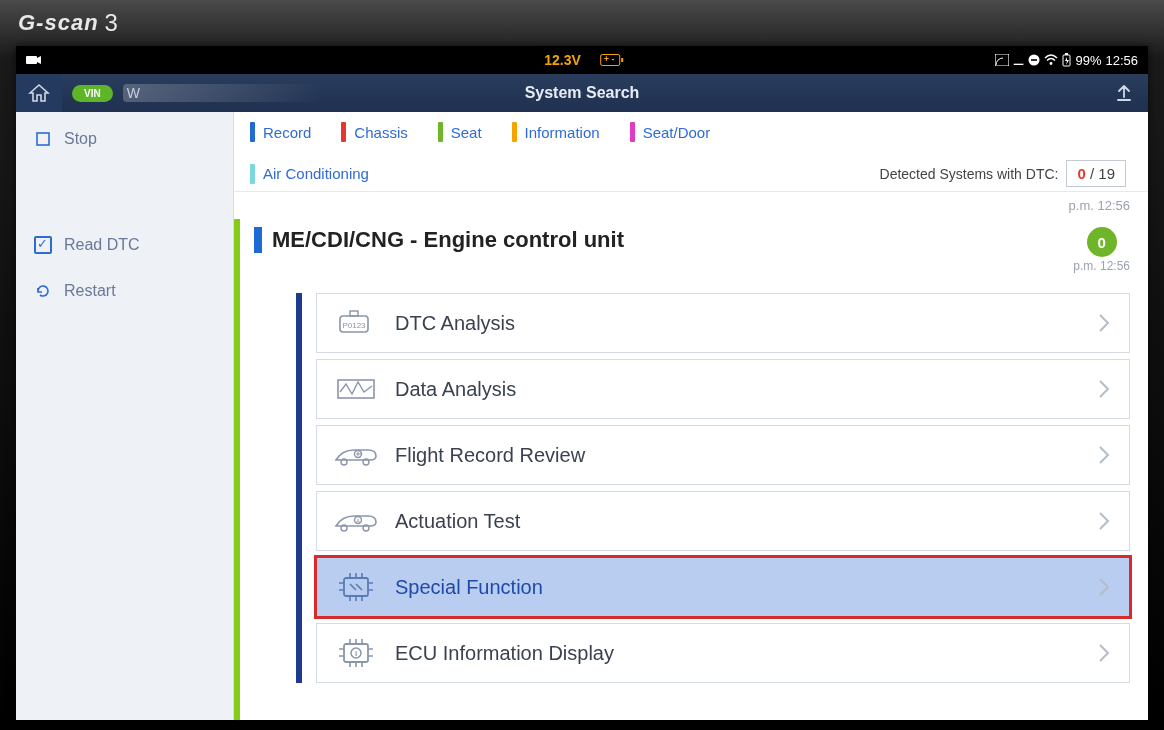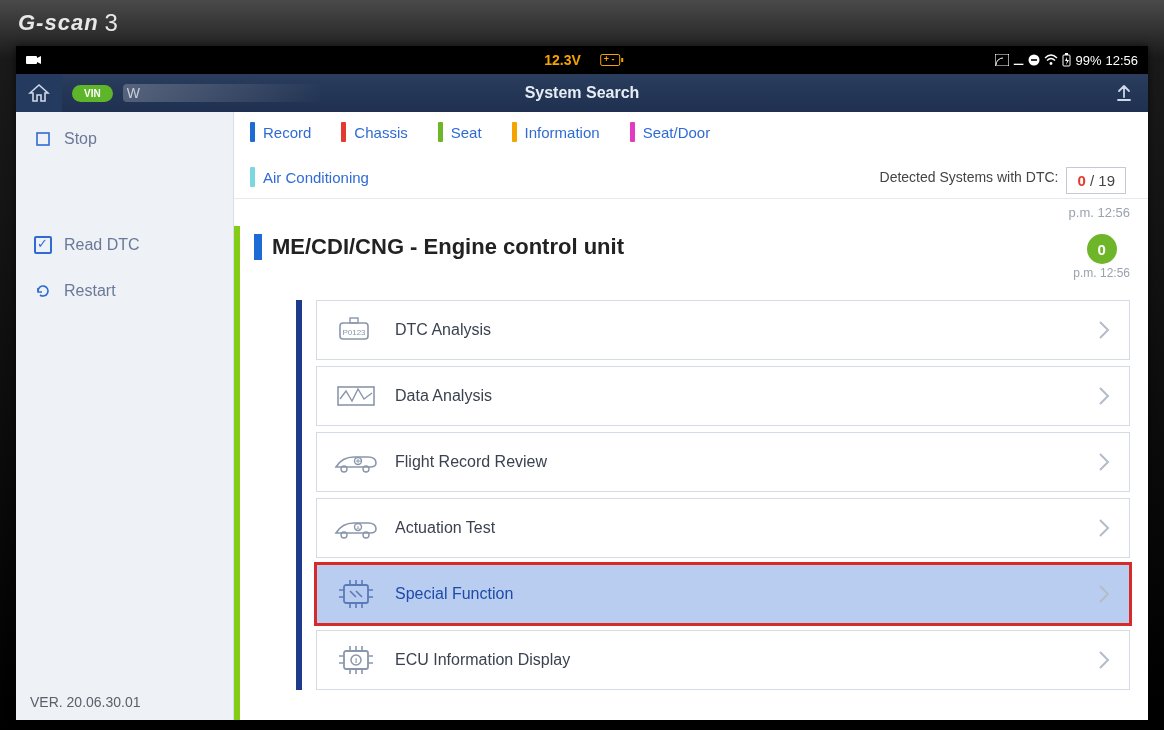--- a/index.html
+++ b/index.html
@@ -186,21 +186,20 @@
     align-items: center;
     gap: 8px;
     font-size: 14px;
     color: #444;
     padding-right: 6px;
   }
   .dtc-count {
     border: 1px solid #c4cad4;
     padding: 4px 10px;
     font-size: 15px;
-    margin-top: 7px;
   }
   .dtc-count .zero { color: #e23a2e; font-weight: bold; }
   .cat-row2 { width:100%; display:flex; justify-content:space-between; align-items:center; }
 
   .timestamp-row {
     text-align: right;
     padding: 6px 18px 2px 0;
     color: #9aa2af;
     font-size: 13px;
   }
@@ -255,21 +254,21 @@
   .func-item.highlight-box {
     outline: 3px solid #d72a2a;
     outline-offset: -1px;
   }
   .func-icon {
     width: 50px; height: 40px;
     display:flex; align-items:center; justify-content:center;
     color: #7d8aa0;
     margin-right: 14px;
   }
-  .func-label { font-size: 16px; color: #3a4250; }
+  .func-label { font-size: 20px; color: #3a4250; }
   .func-item.selected .func-label { color: #1f4aa8; }
   .chevron {
     margin-left: auto;
     color: #b4bcc8;
     font-size: 22px;
   }
 
   
   svg { display:block; }
 </style>
@@ -367,21 +366,20 @@
         </div>
         <div class="side-item">
           <span class="side-icon">
             <svg width="16" height="16" viewBox="0 0 16 16">
                 <path d="M3 8 A5 5 0 1 1 5 12" fill="none" stroke="#2f6bd6" stroke-width="1.6"></path>
                 <path d="M3 5 L3 9 L7 9" fill="none" stroke="#2f6bd6" stroke-width="1.6"></path>
               </svg>
           </span>
           <span>Restart</span>
         </div>
-        <div class="version">VER. 20.06.30.01</div>
       </div>
 
       <div class="main">
 
         <div class="category-bar">
           <div class="cat">
             <span class="cat-bar" style="background:#1e6bd6"></span>
             <span>Record</span>
           </div>
           <div class="cat">

